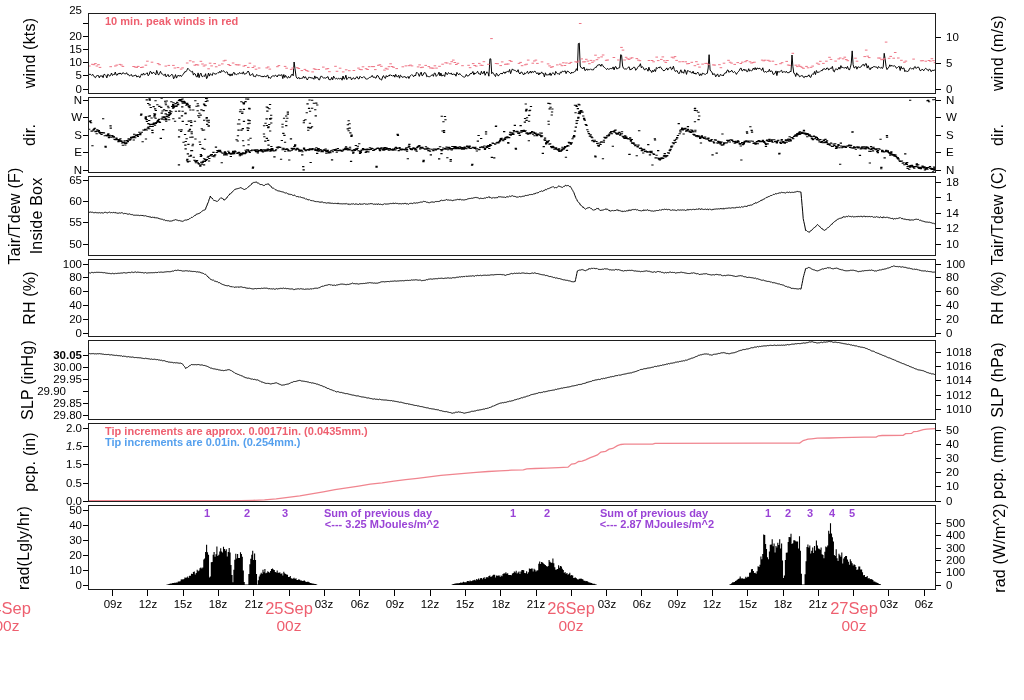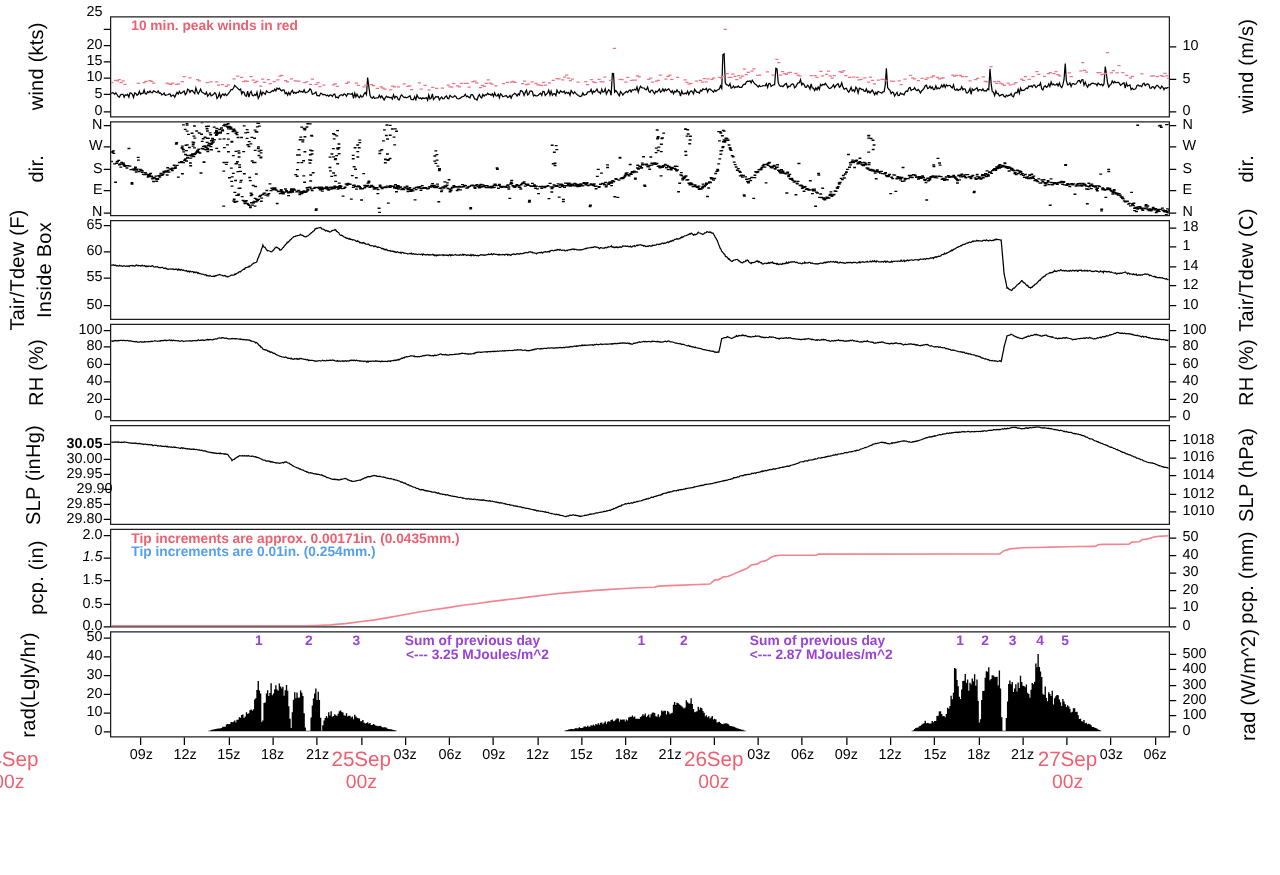--- a/index.html
+++ b/index.html
@@ -158,21 +158,21 @@
       <div class="ticklab" style="left:946px;top:286.1px;">60</div>
       <div class="tickmark" style="left:936px;top:277.3px;width:5px;height:1px;"></div>
       <div class="ticklab" style="left:946px;top:272.3px;">80</div>
       <div class="tickmark" style="left:936px;top:263.5px;width:5px;height:1px;"></div>
       <div class="ticklab" style="left:946px;top:258.5px;">100</div>
       <div class="tickmark" style="left:83px;top:415.0px;width:5px;height:1px;"></div>
       <div class="ticklab left" style="left:40px;top:410.0px;width:42px;">29.80</div>
       <div class="tickmark" style="left:83px;top:402.9px;width:5px;height:1px;"></div>
       <div class="ticklab left" style="left:40px;top:397.9px;width:42px;">29.85</div>
       <div class="tickmark" style="left:83px;top:390.8px;width:5px;height:1px;"></div>
-      <div class="ticklab left" style="left:48px;top:385.8px;width:42px;text-align:right;">29.90</div>
+      <div class="ticklab left" style="left:24px;top:385.8px;width:42px;text-align:right;">29.90</div>
       <div class="tickmark" style="left:83px;top:378.7px;width:5px;height:1px;"></div>
       <div class="ticklab left" style="left:40px;top:373.7px;width:42px;">29.95</div>
       <div class="tickmark" style="left:83px;top:366.6px;width:5px;height:1px;"></div>
       <div class="ticklab left" style="left:40px;top:361.6px;width:42px;">30.00</div>
       <div class="tickmark" style="left:83px;top:354.5px;width:5px;height:1px;"></div>
       <div class="ticklab left" style="left:40px;top:349.5px;width:42px;font-weight:bold;">30.05</div>
       <div class="tickmark" style="left:936px;top:408.9px;width:5px;height:1px;"></div>
       <div class="ticklab" style="left:946px;top:403.9px;">1010</div>
       <div class="tickmark" style="left:936px;top:394.6px;width:5px;height:1px;"></div>
       <div class="ticklab" style="left:946px;top:389.6px;">1012</div>

